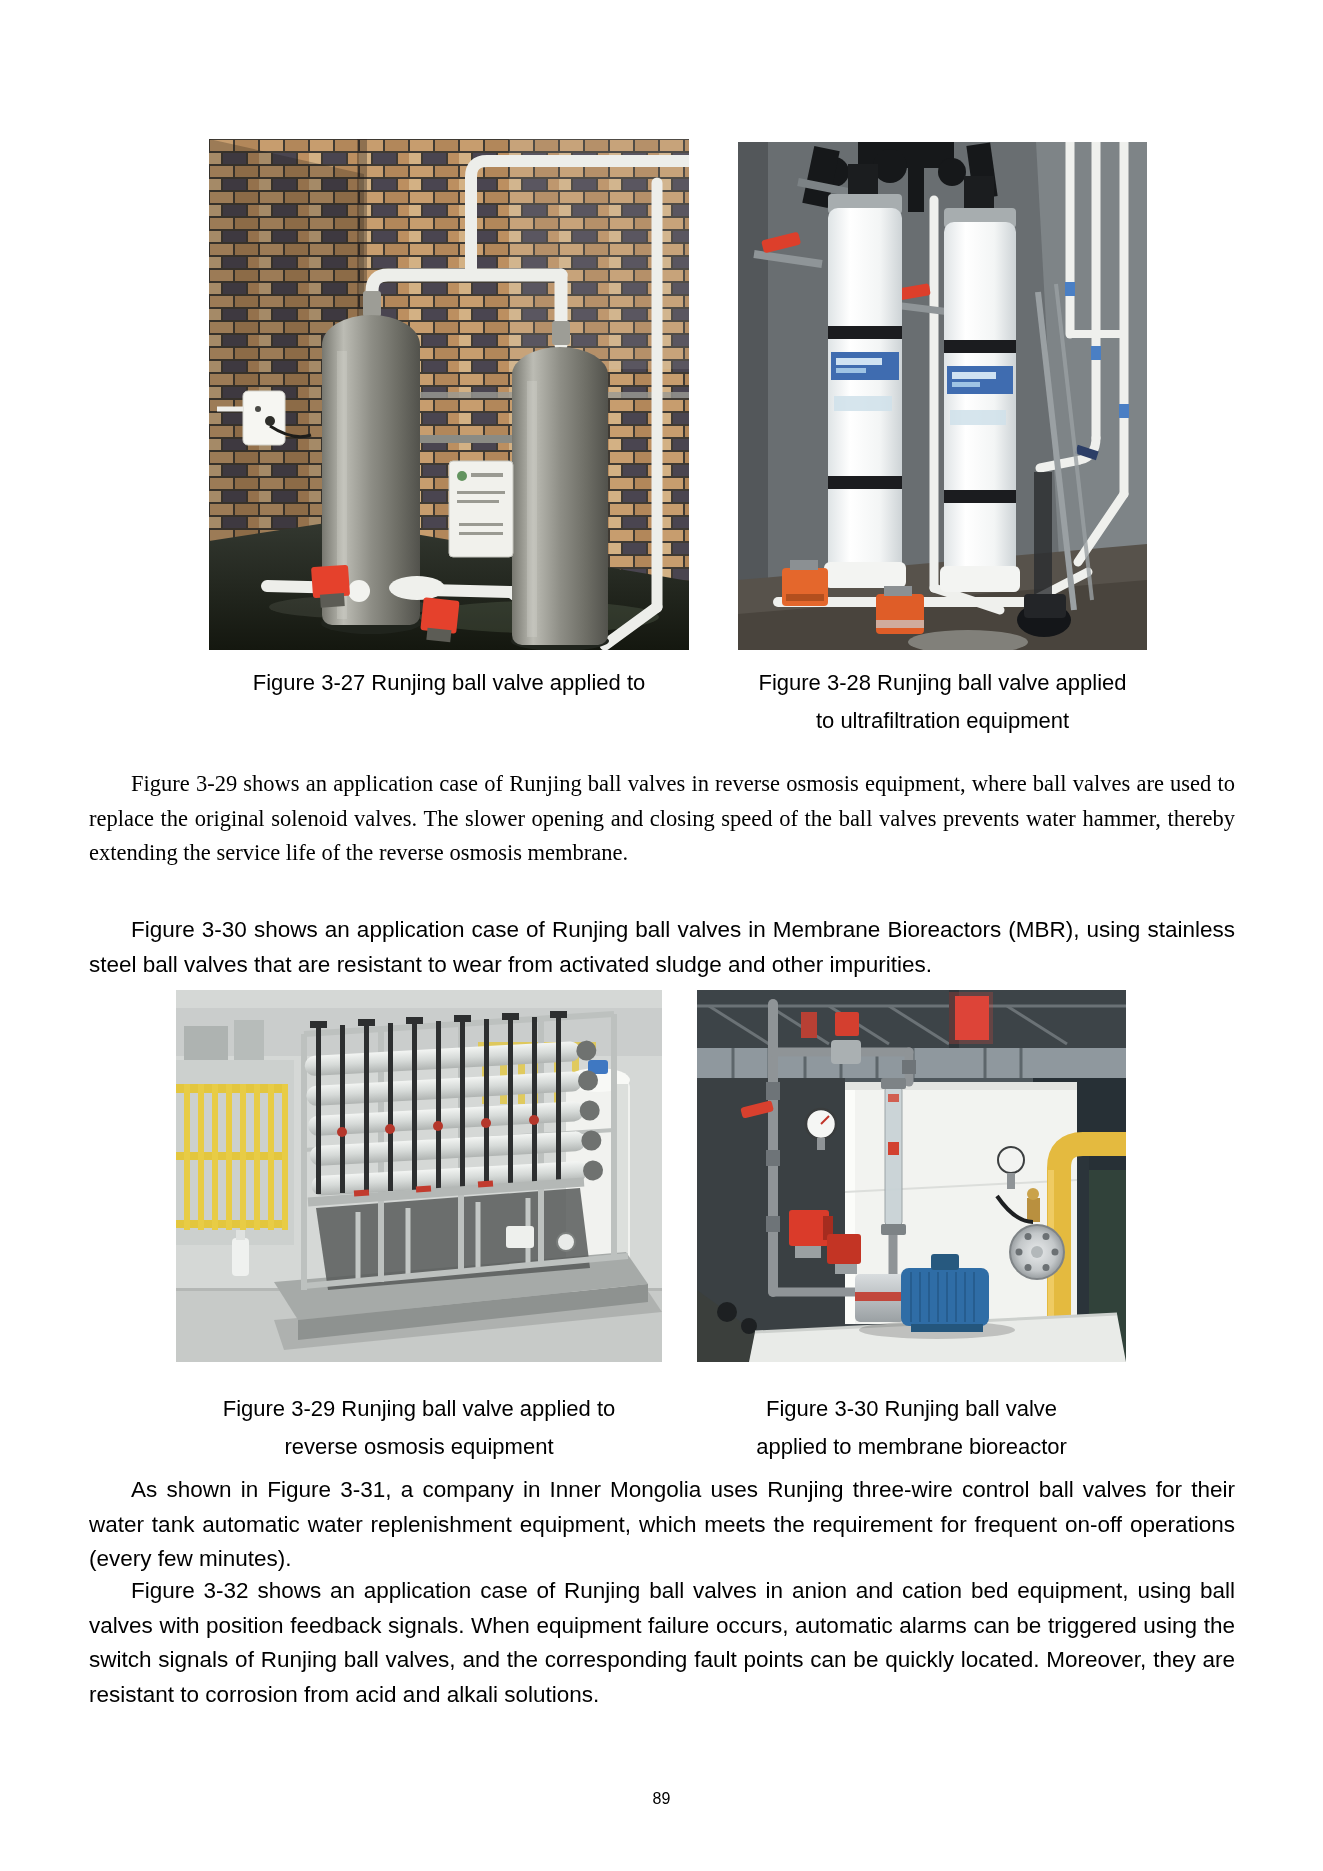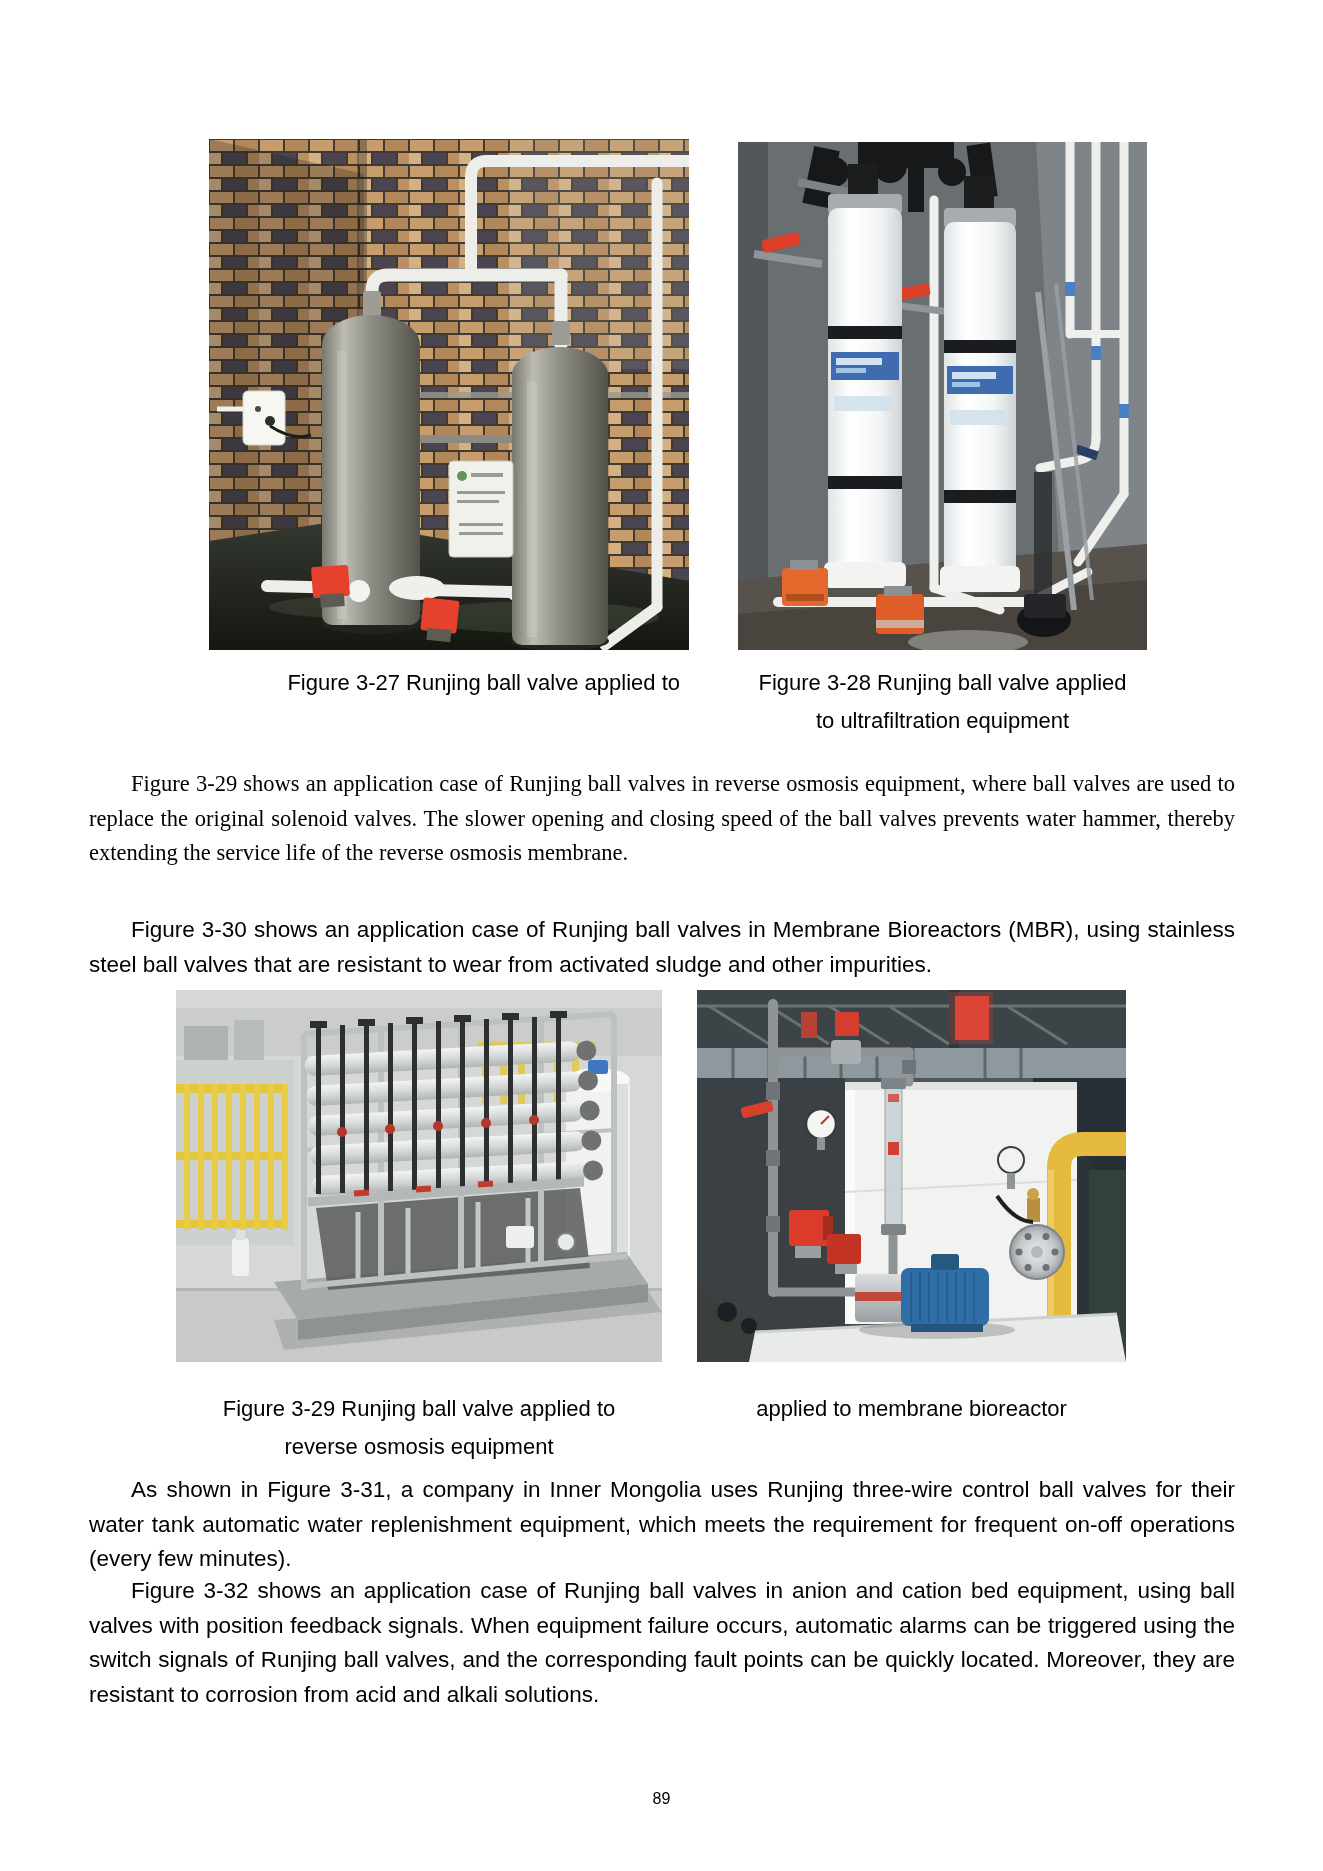--- a/index.html
+++ b/index.html
@@ -8,21 +8,21 @@
   figure{margin:0;}
   .photo{position:absolute;overflow:hidden;}
   .photo svg{display:block;width:100%;height:100%;}
   .caption{position:absolute;text-align:center;font-size:22px;line-height:38px;color:#000;}
   .para{position:absolute;left:89px;width:1146px;margin:0;font-size:22.5px;line-height:34.5px;
         text-align:justify;text-indent:42px;color:#000;}
   #ph1{left:209px;top:139px;width:480px;height:511px;}
   #ph2{left:738px;top:142px;width:409px;height:508px;}
   #ph3{left:176px;top:990px;width:486px;height:372px;}
   #ph4{left:697px;top:990px;width:429px;height:372px;}
-  #cap1{left:200px;top:664px;width:480px;text-align:right;}
+  #cap1{left:209px;top:664px;width:480px;}
   #cap2{left:738px;top:664px;width:409px;}
   #cap3{left:176px;top:1390px;width:486px;}
   #cap4{left:697px;top:1390px;width:429px;}
   #p1{top:767px;font-family:Liberation Serif, serif;}
   #p2{top:913px;}
   #p3{top:1473px;}
   #p4{top:1574px;}
   .pageno{position:absolute;left:0;top:1790px;width:100%;text-align:center;font-size:16px;color:#000;}
 </style>
 </head>
@@ -437,20 +437,21 @@
       <rect x="214" y="334" width="72" height="8" fill="#24567d"></rect>
     </svg>
   </figure>
 
   <div class="caption" id="cap3">
     <div>Figure 3-29 Runjing ball valve applied to</div>
     <div>reverse osmosis equipment</div>
   </div>
 
   <div class="caption" id="cap4">
+    <div>Figure 3-30 Runjing ball valve</div>
     <div>applied to membrane bioreactor</div>
   </div>
 
   <p class="para" id="p3">As shown in Figure 3-31, a company in Inner Mongolia uses Runjing three-wire control ball valves for their water tank automatic water replenishment equipment, which meets the requirement for frequent on-off operations (every few minutes).</p>
   <p class="para" id="p4">Figure 3-32 shows an application case of Runjing ball valves in anion and cation bed equipment, using ball valves with position feedback signals. When equipment failure occurs, automatic alarms can be triggered using the switch signals of Runjing ball valves, and the corresponding fault points can be quickly located. Moreover, they are resistant to corrosion from acid and alkali solutions.</p>
 
   <div class="pageno">89</div>
 
 </div>
 

